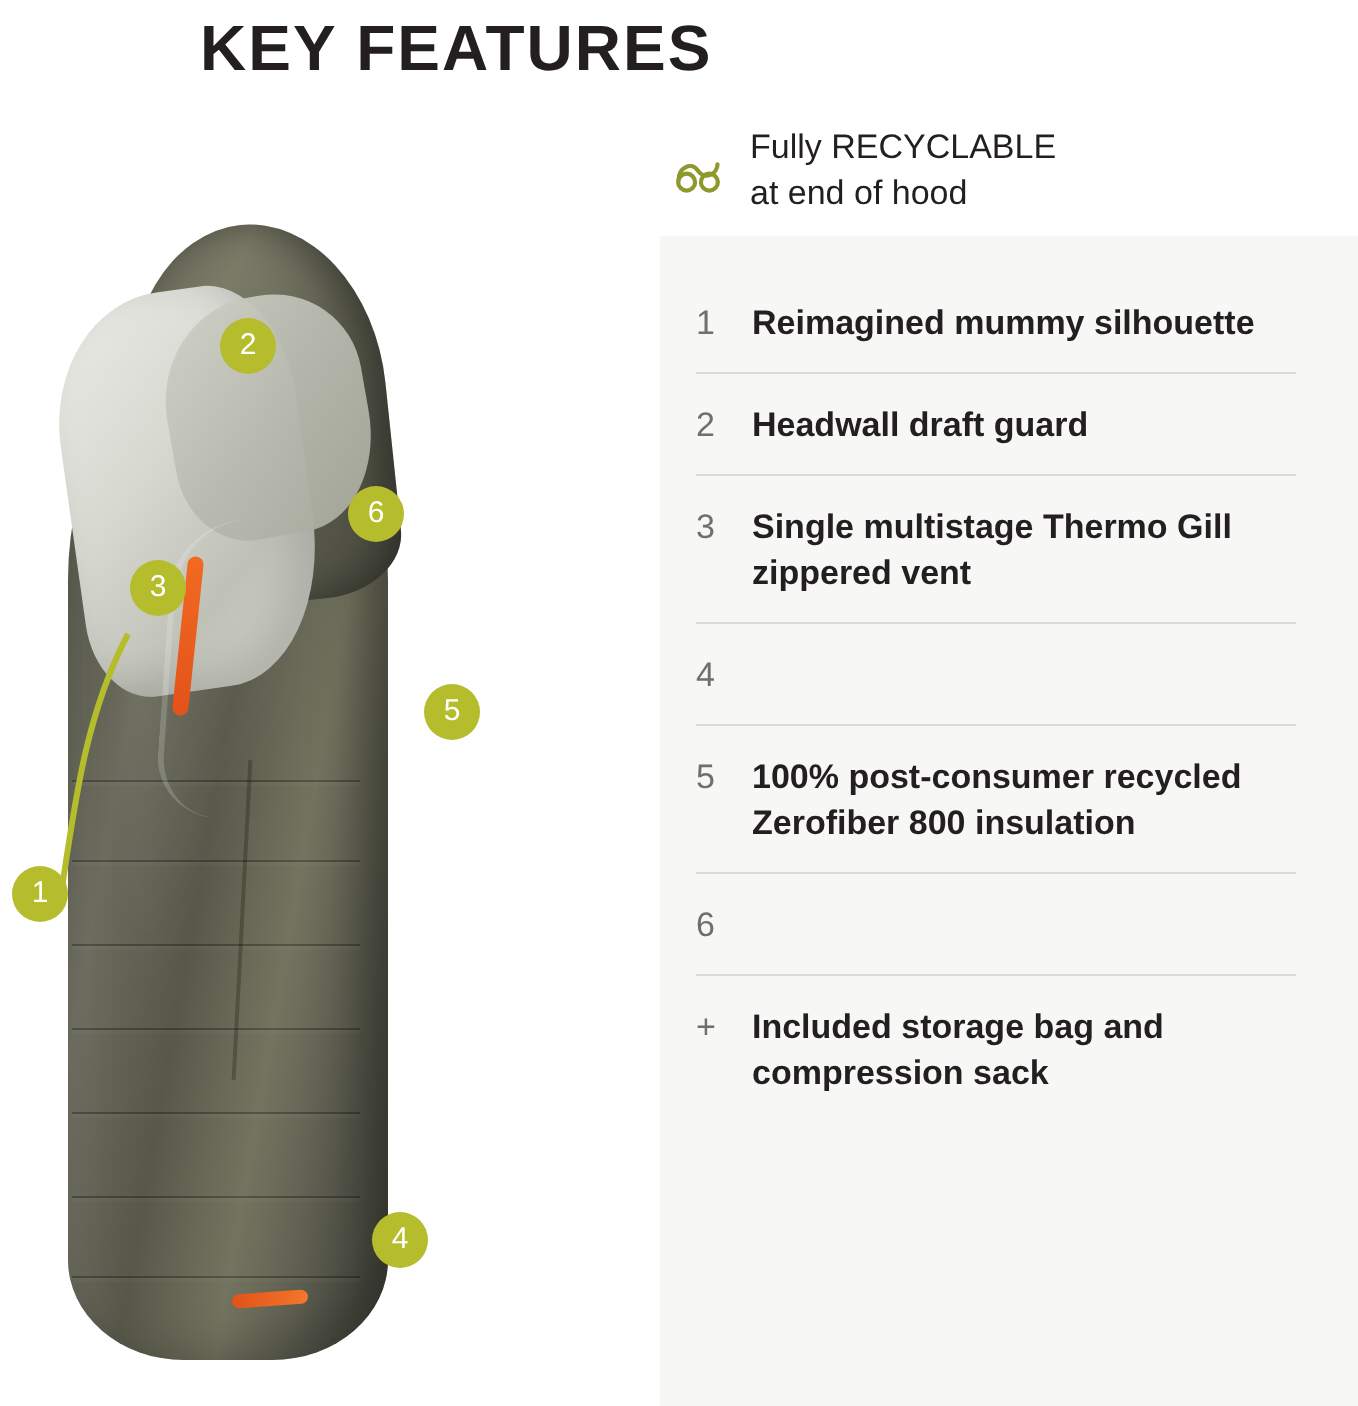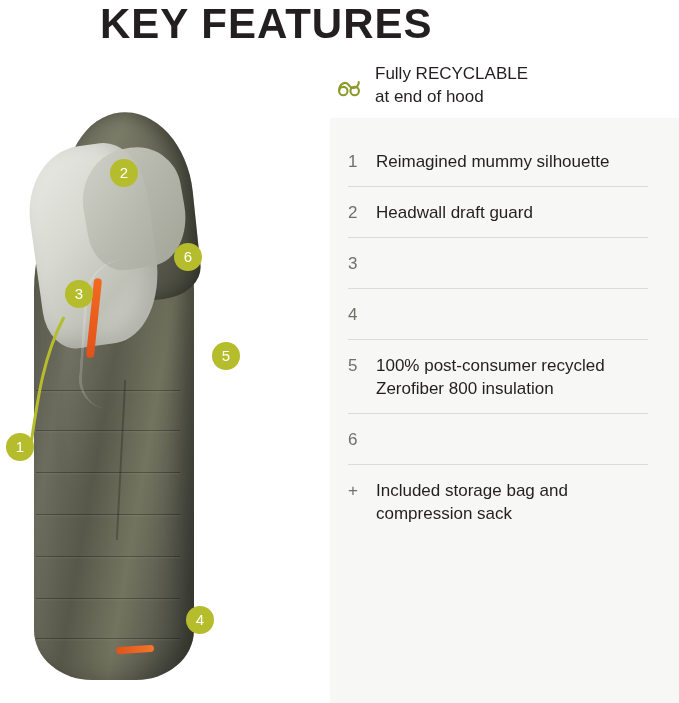--- a/index.html
+++ b/index.html
@@ -20,21 +20,21 @@
     position: relative;
     width: 679px;
     height: 703px;
   }
 
   
   .title {
     position: absolute;
     left: 100px;
     top: 0px;
-    font-size: 42px;
+    font-size: 32px;
     font-weight: bold;
     letter-spacing: 1px;
     line-height: 48px;
     color: #231f20;
     white-space: nowrap;
   }
 
   
   .image-area {
     position: absolute;
@@ -237,20 +237,21 @@
     flex: 0 0 28px;
     font-size: 17px;
     line-height: 23px;
     color: #6f7068;
   }
 
   .feature-text {
     font-size: 17px;
     line-height: 23px;
     color: #231f20;
+    font-weight: bold;
   }
 </style>
 </head>
 <body>
 
 <div class="page">
 
   <div class="title">KEY FEATURES</div>
 
   <div class="image-area">
@@ -305,20 +306,21 @@
     <div class="feature">
       <div class="feature-num">1</div>
       <div class="feature-text">Reimagined mummy silhouette</div>
     </div>
     <div class="feature">
       <div class="feature-num">2</div>
       <div class="feature-text">Headwall draft guard</div>
     </div>
     <div class="feature">
       <div class="feature-num">3</div>
+      <div class="feature-text">Single multistage Thermo Gill zippered vent</div>
     </div>
     <div class="feature">
       <div class="feature-num">4</div>
     </div>
     <div class="feature">
       <div class="feature-num">5</div>
       <div class="feature-text">100% post-consumer recycled Zerofiber 800 insulation</div>
     </div>
     <div class="feature">
       <div class="feature-num">6</div>

